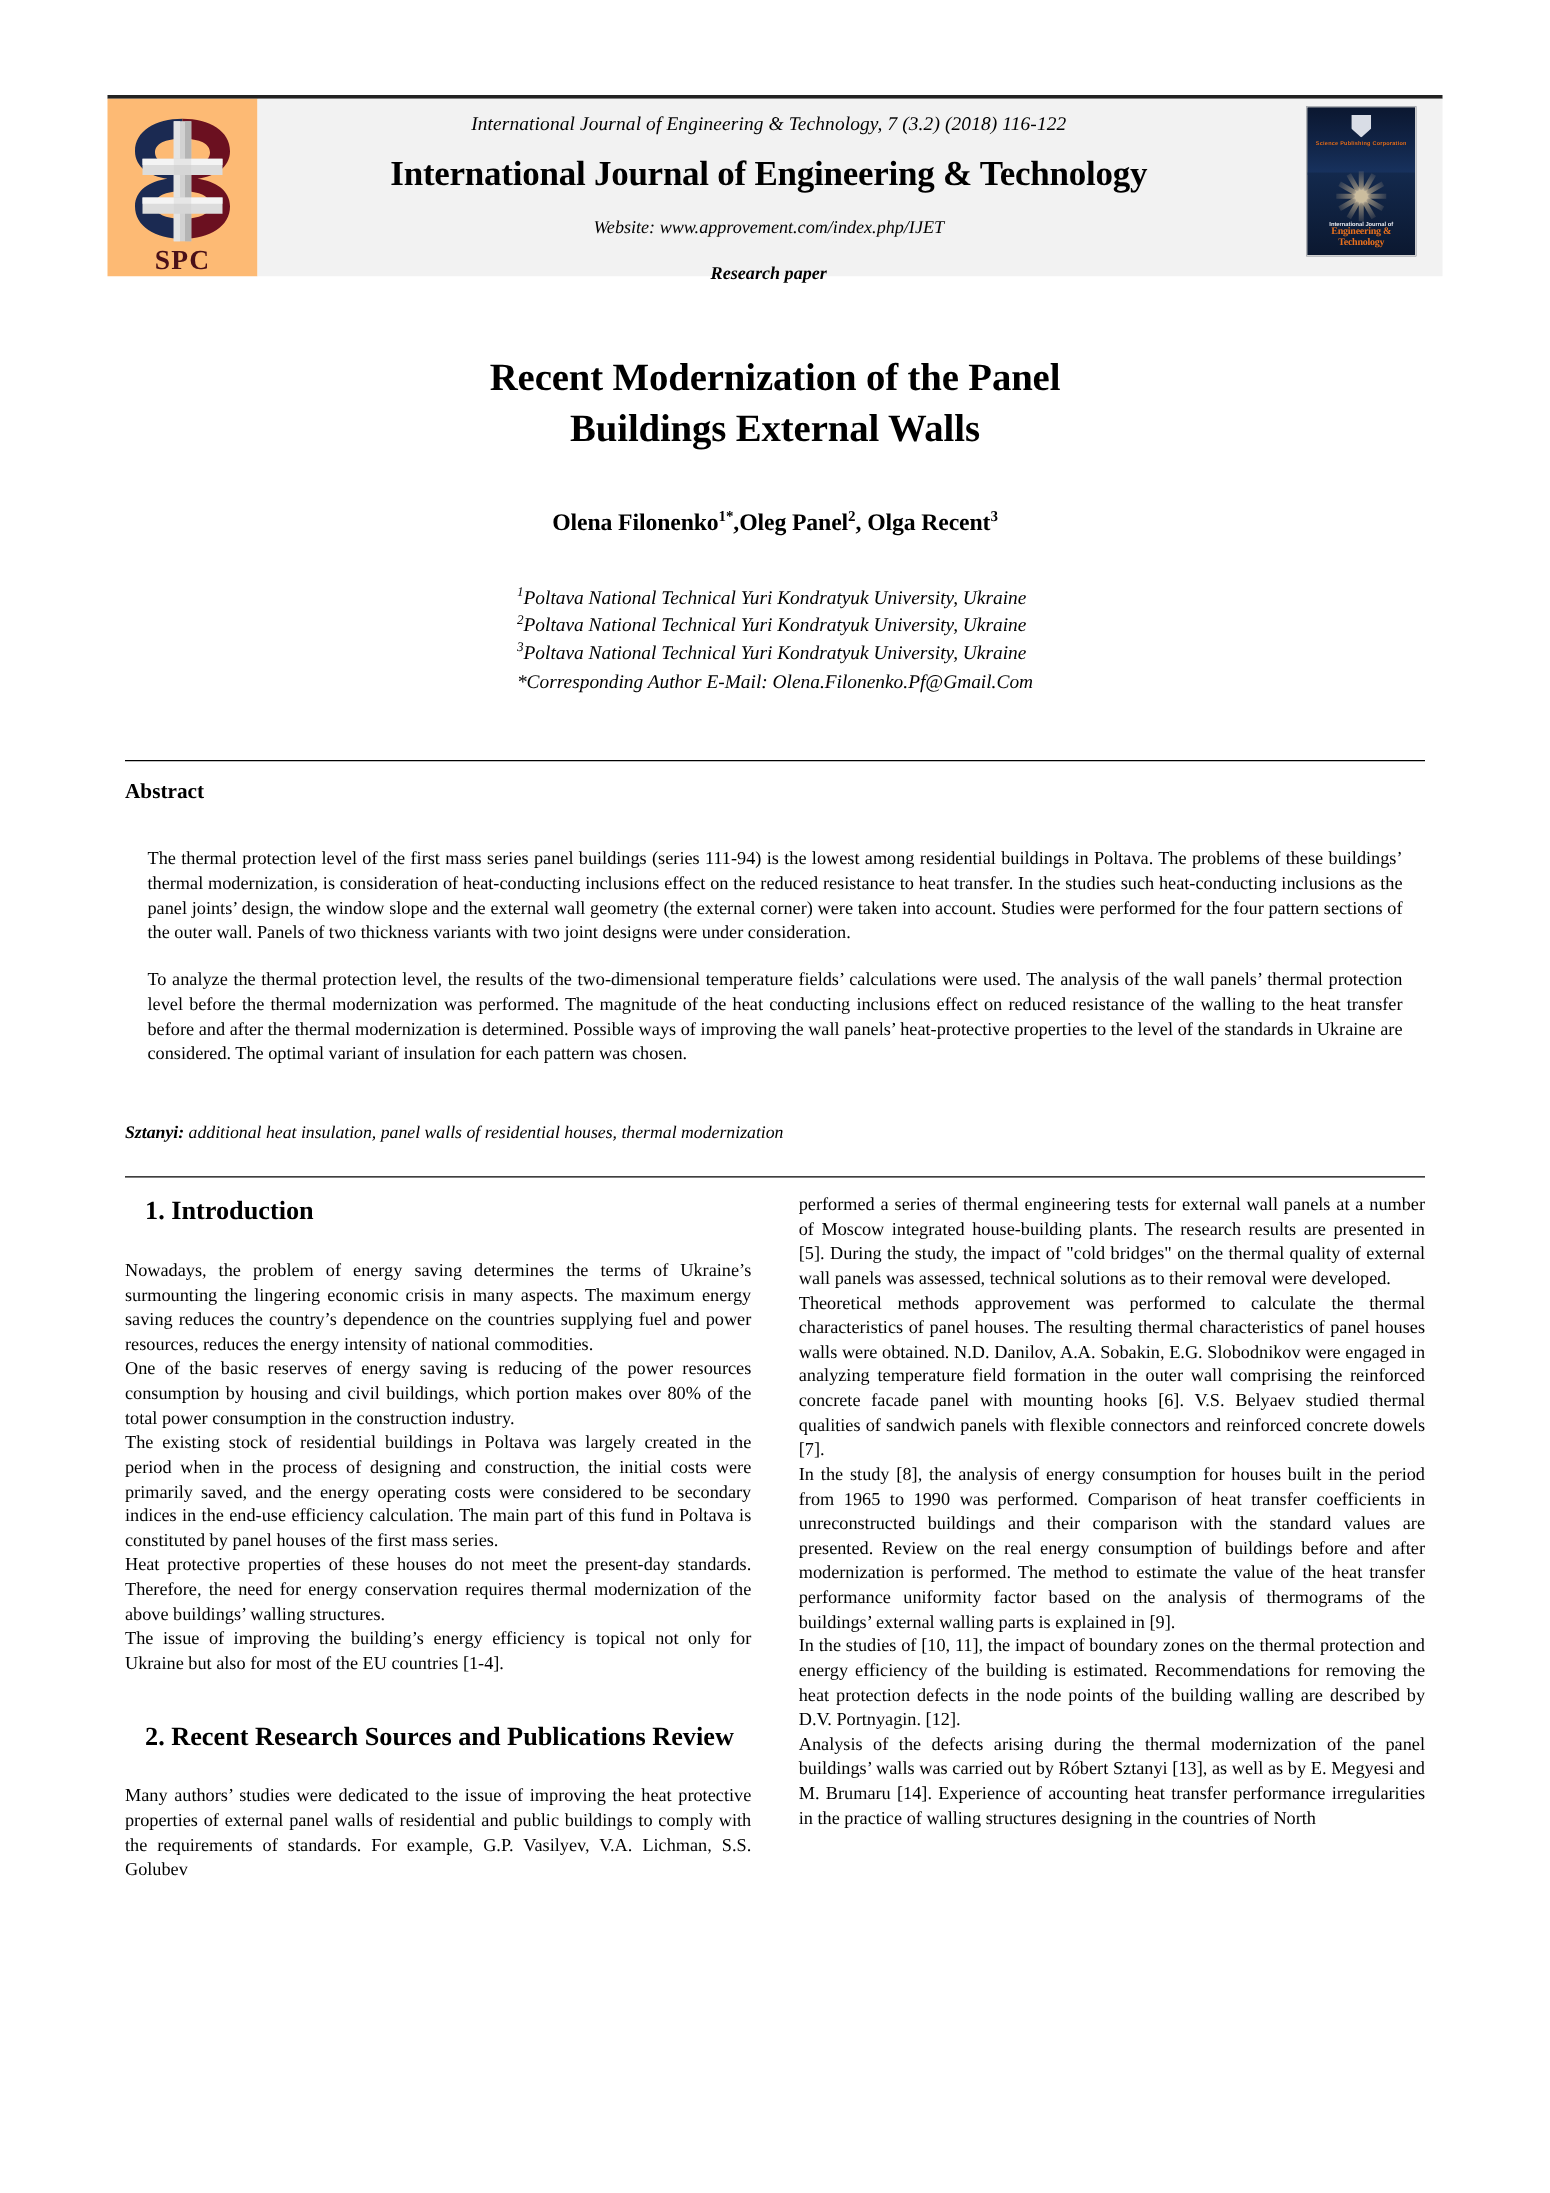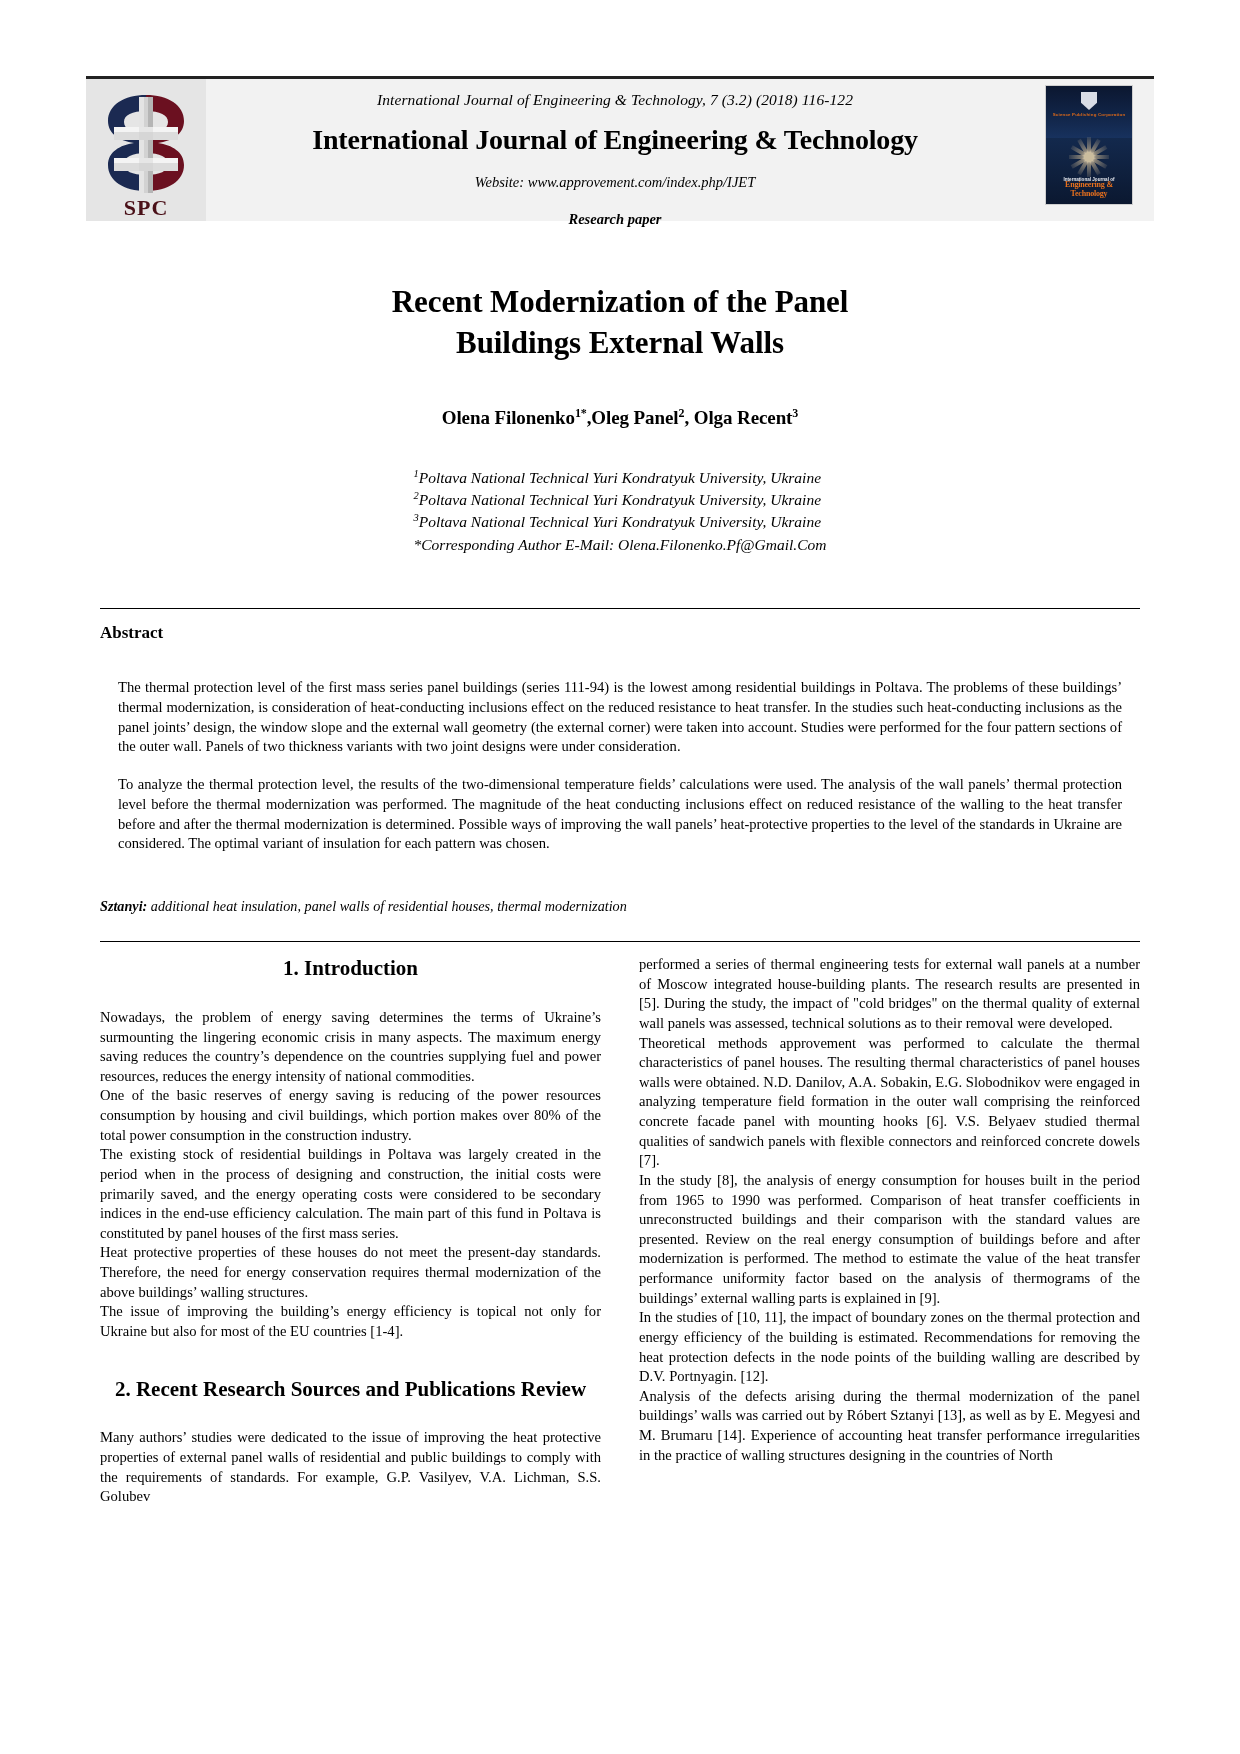--- a/index.html
+++ b/index.html
@@ -26,21 +26,21 @@
     width: 1068px;
     height: 142px;
     display: flex;
     align-items: stretch;
     border-top: 3px solid #222222;
   }
   .masthead-logo {
     width: 120px;
     flex: 0 0 120px;
     position: relative;
-    background: #e5e5e5;
+    background: #fdba74;
   }
   .masthead-center {
     flex: 1 1 auto;
     background: #f2f2f2;
     position: relative;
     display: flex;
     flex-direction: column;
     align-items: center;
     padding-top: 8px;
     box-sizing: border-box;
@@ -241,23 +241,23 @@
   .col {
     width: 501px;
     font-size: 14.6px;
     line-height: 1.345;
     text-align: justify;
   }
   .col p { margin: 0; }
   .sec-head {
     font-size: 21px;
     font-weight: bold;
-    margin: 0 0 26px 0;
+    margin: 0 0 26px 16px;
     line-height: 1.28;
-    text-align: center;
+    text-align: left;
   }
   .sec-head.second { margin-top: 34px; }
   .col .lead { margin-top: 0; }
 </style>
 </head>
 <body>
 
 <div class="page">
 
   <div class="masthead">

